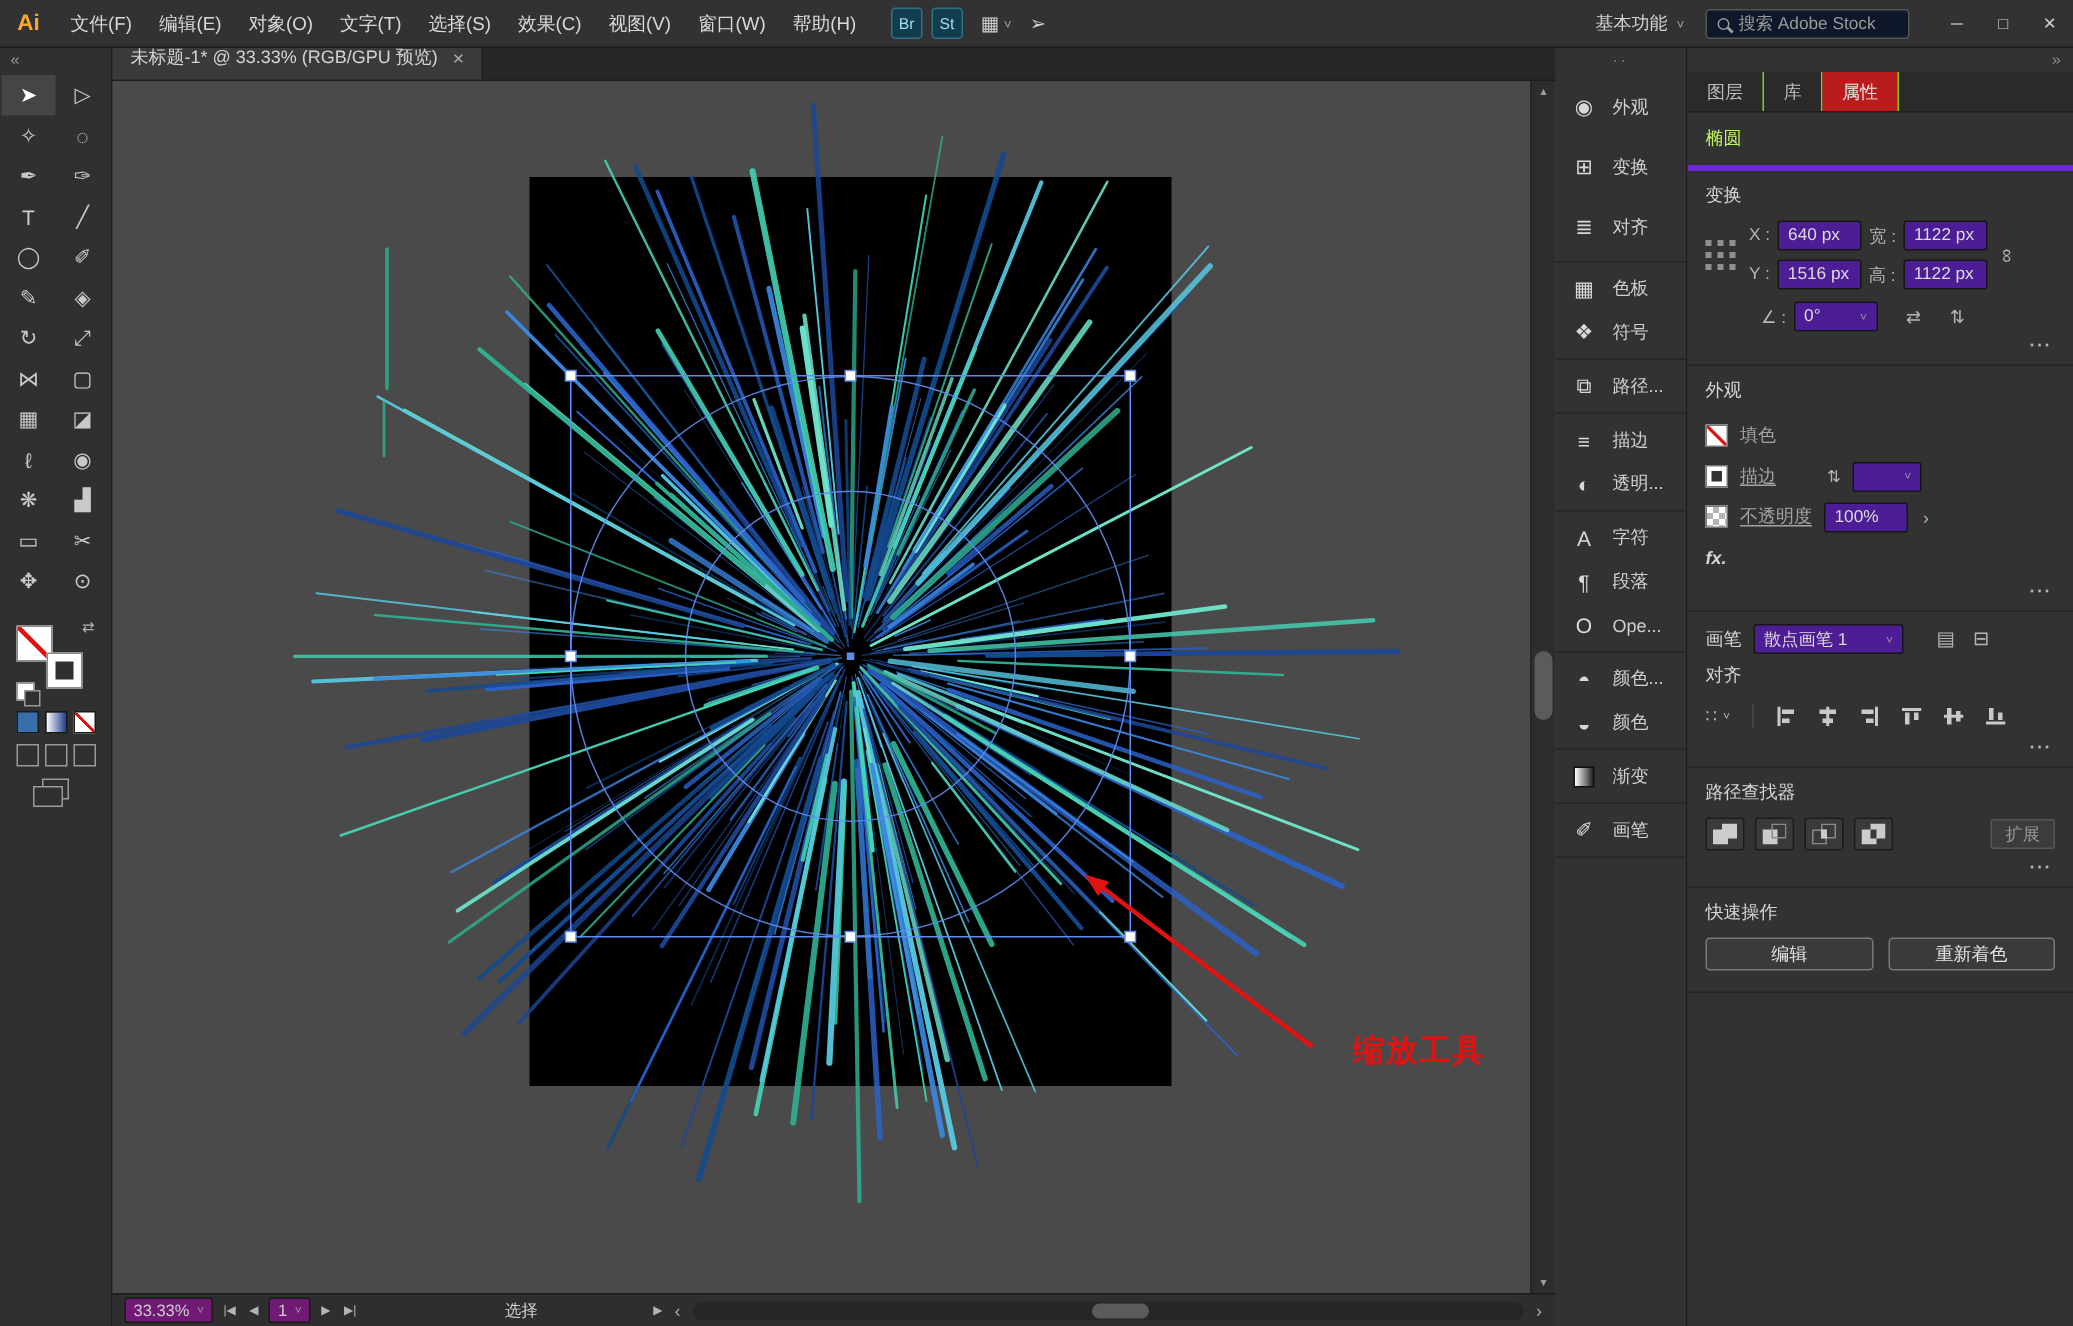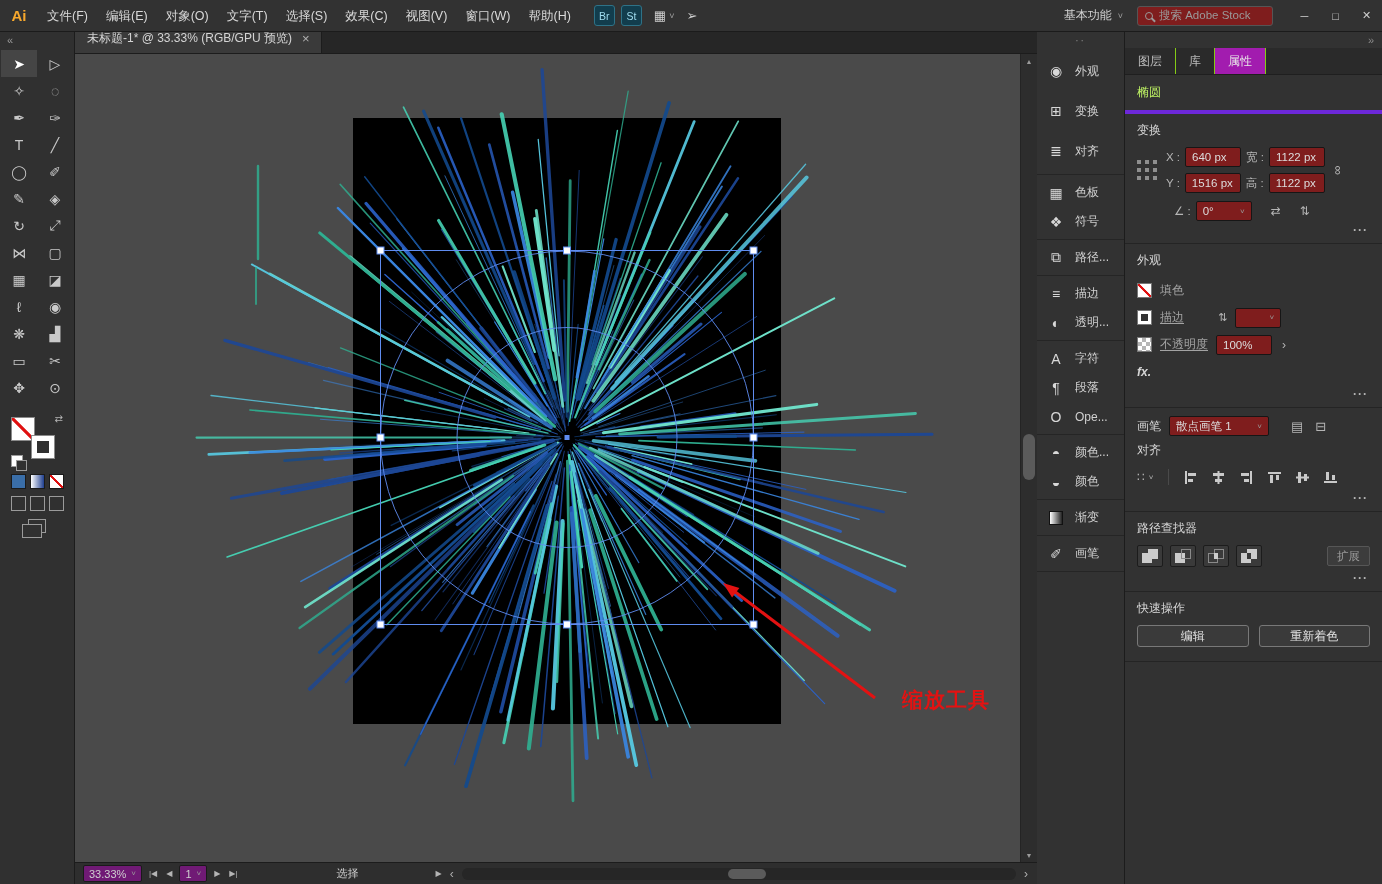--- a/index.html
+++ b/index.html
@@ -9,21 +9,21 @@
   .logo{width:38px;height:32px;display:flex;align-items:center;justify-content:center;color:#f7a82d;font-weight:bold;font-size:15px;}
   .menus{display:flex;height:32px;align-items:center;}
   .menu-item{padding:0 9px;line-height:32px;font-size:12.5px;color:#d9d9d9;cursor:default;}
   .badges{display:flex;gap:6px;margin-left:14px;}
   .badge{width:21px;height:21px;border-radius:3px;background:#123d4d;border:1px solid #2e7287;color:#9fdcef;font-size:10.5px;display:flex;align-items:center;justify-content:center;}
   .mb-icon{margin-left:12px;color:#cfcfcf;font-size:13px;display:flex;align-items:center;gap:3px;}
   .mb-icon .chev{font-size:9px;color:#a0a0a0;}
   .mb-spacer{flex:1;}
   .workspace{display:flex;align-items:center;gap:6px;color:#d2d2d2;font-size:12px;margin-right:14px;}
   .workspace .chev{font-size:9px;color:#a0a0a0;}
-  .search{display:flex;align-items:center;gap:6px;width:136px;height:20px;background:#7f1d1d;border:1px solid #555;border-radius:3px;padding:0 7px;color:#9a9a9a;margin-right:16px;font-size:11.5px;white-space:nowrap;overflow:hidden;}
+  .search{display:flex;align-items:center;gap:6px;width:136px;height:20px;background:#0f172a;border:1px solid #555;border-radius:3px;padding:0 7px;color:#9a9a9a;margin-right:16px;font-size:11.5px;white-space:nowrap;overflow:hidden;}
   .mag{width:8px;height:8px;border:1.5px solid #9a9a9a;border-radius:50%;position:relative;flex:none;}
   .mag::after{content:"";position:absolute;width:5px;height:1.5px;background:#9a9a9a;transform:rotate(45deg);right:-4px;bottom:-2px;}
   .win-controls{display:flex;height:32px;}
   .win-btn{width:31px;height:32px;display:flex;align-items:center;justify-content:center;color:#cfcfcf;font-size:11px;}
   
   .left-toolbar{position:absolute;left:0;top:32px;width:75px;bottom:0;background:#303030;border-right:1px solid #1c1c1c;}
   .center-col{position:absolute;left:75px;top:24px;width:962px;bottom:0;display:flex;flex-direction:column;}
   .icon-strip{position:absolute;left:1037px;top:32px;width:88px;bottom:0;background:#323232;border-right:1px solid #1c1c1c;}
   .props{position:absolute;left:1125px;top:32px;width:257px;bottom:0;background:#323232;overflow:hidden;}
   
@@ -72,33 +72,33 @@
   .strip-group{padding:3px 0;border-bottom:1px solid #252525;}
   .strip-item{display:flex;align-items:center;height:29px;cursor:default;}
   .strip-group.tall .strip-item{height:40px;}
   .strip-icon{width:38px;text-align:center;font-size:14px;color:#d8d8d8;flex:none;}
   .strip-icon.grad-icon{width:14px;height:14px;margin:0 12px;background:linear-gradient(90deg,#ffffff,#222222);border:1px solid #111;}
   .strip-label{font-size:12px;color:#d0d0d0;white-space:nowrap;overflow:hidden;}
   
   .panel-top{height:16px;display:flex;justify-content:flex-end;align-items:center;padding-right:8px;color:#8a8a8a;font-size:11px;}
   .props-tabs{display:flex;height:27px;background:#2a2a2a;align-items:stretch;border-bottom:1px solid #1f1f1f;}
   .ptab{padding:0 13px;display:flex;align-items:center;font-size:12px;color:#bdbdbd;border-right:1px solid #84cc16;}
-  .ptab.active{background:#a21caf;color:#e8e8e8;}
+  .ptab.active{background:#b91c1c;color:#e8e8e8;}
   .props-body{padding:0 0 0 0;}
   .obj-type{padding:9px 12px;color:#bef264;border-bottom:4px solid #6d28d9;}
   .sec{padding:8px 12px 4px 12px;border-bottom:1px solid #242424;}
   .sec-title{color:#d6d6d6;margin-bottom:8px;}
   .sec-title.inline{margin-bottom:0;margin-right:8px;}
   .t-row{display:flex;align-items:center;gap:7px;}
   .ref-grid{display:grid;grid-template-columns:repeat(3,4px);grid-gap:4px;margin-right:2px;}
   .ref-grid i{width:4px;height:4px;background:#8f8f8f;display:block;}
   .t-fields{display:flex;flex-direction:column;gap:6px;}
   .f-row{display:flex;align-items:center;gap:5px;}
   .f-label{color:#b5b5b5;font-size:11.5px;white-space:nowrap;}
-  .field{background:#7f1d1d;border:1px solid #161616;border-radius:2px;height:20px;display:flex;align-items:center;padding:0 6px;color:#dcdcdc;font-size:11.5px;min-width:56px;}
+  .field{background:#4c1d95;border:1px solid #161616;border-radius:2px;height:20px;display:flex;align-items:center;padding:0 6px;color:#dcdcdc;font-size:11.5px;min-width:56px;}
   .field.drop{justify-content:space-between;gap:6px;}
   .field .chev{font-size:8px;color:#9a9a9a;}
   .field.small{min-width:46px;}
   .link-icon{display:inline-block;transform:rotate(90deg);color:#b5b5b5;font-size:13px;margin-left:2px;}
   .angle-row{margin:8px 0 0 37px;}
   .flip-icon{color:#b5b5b5;font-size:12px;margin-left:14px;}
   .more-row{display:flex;justify-content:flex-end;padding:2px 2px 2px 0;}
   .more{color:#b5b5b5;letter-spacing:1px;font-weight:bold;}
   .a-row{display:flex;align-items:center;gap:8px;height:27px;}
   .swatch{width:15px;height:15px;border:1px solid #777;background:#fff;flex:none;}

